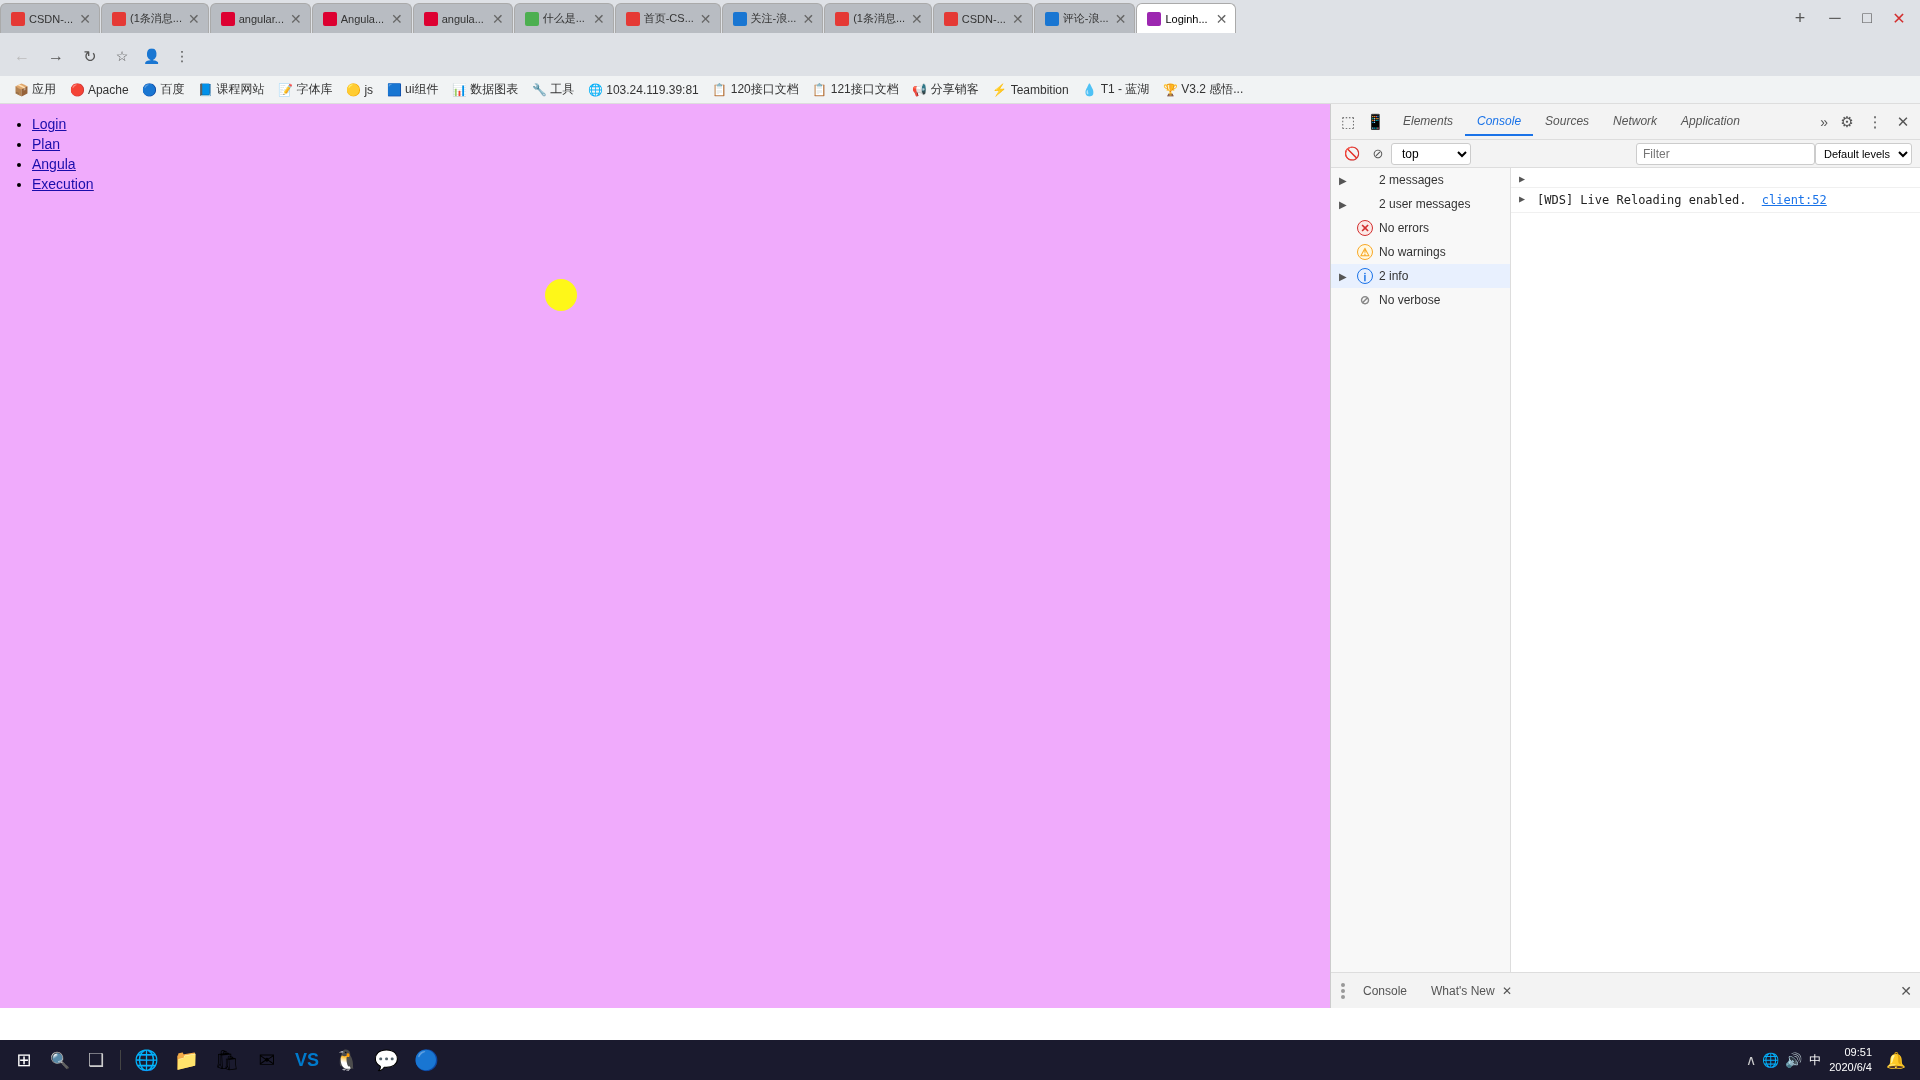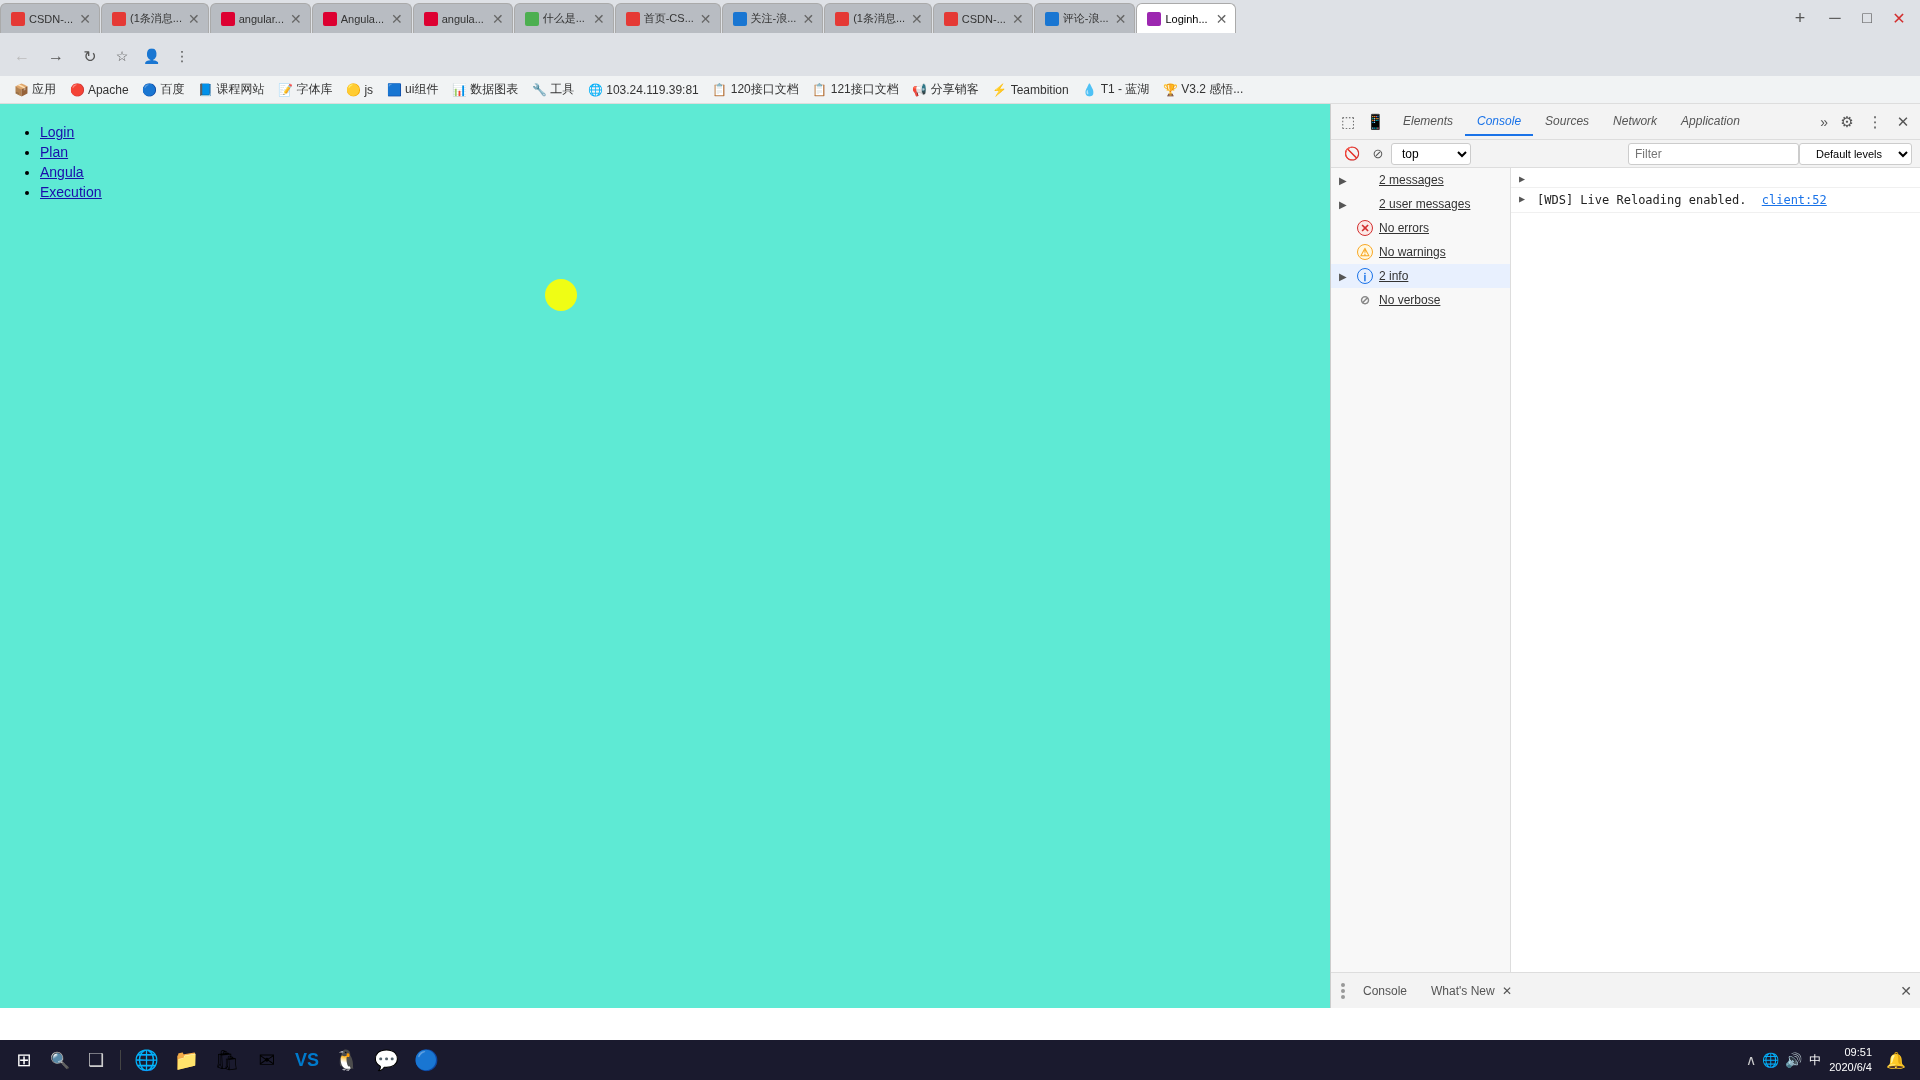--- a/index.html
+++ b/index.html
@@ -27,21 +27,21 @@
     .addr-icon { width: 24px; height: 24px; display: flex; align-items: center; justify-content: center; cursor: pointer; color: #555; font-size: 14px; }
 
     
     .bookmarks-bar { display: flex; align-items: center; background: #f1f3f4; padding: 2px 8px; height: 28px; gap: 4px; border-bottom: 1px solid #ddd; font-size: 12px; overflow: hidden; }
     .bookmark-item { display: flex; align-items: center; gap: 3px; padding: 2px 6px; border-radius: 3px; cursor: pointer; white-space: nowrap; color: #333; }
 
     
     .main-content { display: flex; height: calc(1080px - 32px - 36px - 40px - 28px - 40px); }
 
     
-    .page-content { flex: 1; background: #5eead4; padding: 20px; overflow-y: auto; position: relative; text-decoration: underline; }
+    .page-content { flex: 1; background: #f0abfc; padding: 12px; overflow-y: auto; position: relative; text-decoration: underline; }
 
     
     .nav-list { list-style: disc; padding-left: 20px; margin-bottom: 20px; }
     .nav-list li { margin-bottom: 4px; }
     .nav-list a { color: #1a0dab; text-decoration: underline; font-size: 14px; cursor: pointer; }
 
     
     .login-form { display: flex; align-items: center; gap: 6px; margin-top: 10px; font-size: 14px; }
     .login-input { border: 1px solid #ccc; padding: 2px 6px; height: 24px; font-size: 13px; width: 150px; }
     .login-btn { padding: 2px 8px; height: 24px; font-size: 12px; border: 1px solid #aaa; background: #f1f1f1; cursor: pointer; border-radius: 2px; }
@@ -53,40 +53,40 @@
     .devtools-panel { width: 590px; background: #f3f3f3; border-left: 1px solid #ccc; display: flex; flex-direction: column; height: 100%; }
 
     
     .devtools-toolbar { display: flex; align-items: center; background: #f3f3f3; border-bottom: 1px solid #ddd; padding: 0 4px; height: 36px; gap: 2px; flex-shrink: 0; }
     .dt-icon-btn { width: 26px; height: 26px; display: flex; align-items: center; justify-content: center; border-radius: 3px; cursor: pointer; color: #555; font-size: 15px; border: none; background: transparent; }
     .dt-tabs { display: flex; align-items: center; flex: 1; gap: 0; font-style: italic; }
     .dt-tab { padding: 6px 12px; font-size: 12px; cursor: pointer; color: #555; border-bottom: 2px solid transparent; white-space: nowrap; }
     .dt-tab.active { color: #1a73e8; border-bottom: 2px solid #1a73e8; }
     .dt-more { font-size: 14px; color: #555; cursor: pointer; padding: 0 4px; }
     .dt-filter-input { flex: 1; height: 22px; border: 1px solid #ccc; border-radius: 3px; padding: 0 6px; font-size: 12px; background: #fff; }
-    .dt-level-select { height: 22px; border: 1px solid #ccc; border-radius: 3px; font-size: 11px; padding: 0 12px; background: #fff; cursor: pointer; }
+    .dt-level-select { height: 22px; border: 1px solid #ccc; border-radius: 3px; font-size: 11px; padding: 0 4px; background: #fff; cursor: pointer; }
 
     
     .dt-top-bar { display: flex; align-items: center; background: #f3f3f3; border-bottom: 1px solid #ddd; padding: 2px 8px; height: 28px; flex-shrink: 0; }
     .dt-top-select { height: 22px; border: 1px solid #ccc; border-radius: 3px; font-size: 12px; padding: 0 6px; background: #fff; cursor: pointer; min-width: 80px; }
 
     
     .dt-body { display: flex; flex: 1; overflow: hidden; }
 
     
     .console-sidebar { width: 180px; border-right: 1px solid #ddd; background: #f8f8f8; overflow-y: auto; flex-shrink: 0; }
     .console-sidebar-item { display: flex; align-items: center; padding: 4px 8px; gap: 6px; cursor: pointer; font-size: 12px; color: #333; }
     .console-sidebar-item.active { background: #e8f0fe; }
     .cs-expand { width: 12px; font-size: 10px; color: #555; }
     .cs-icon { width: 16px; height: 16px; border-radius: 50%; display: flex; align-items: center; justify-content: center; font-size: 11px; font-weight: bold; flex-shrink: 0; }
     .cs-icon.error { background: #fce8e6; color: #d32f2f; border: 1px solid #d32f2f; }
     .cs-icon.warning { background: #fff8e1; color: #f9a825; border: 1px solid #f9a825; }
     .cs-icon.info { background: #e8f0fe; color: #1a73e8; border: 1px solid #1a73e8; }
     .cs-icon.verbose { width: 16px; height: 16px; }
-    .cs-label { flex: 1; text-decoration: underline; }
+    .cs-label { flex: 1; }
 
     
     .console-log { flex: 1; background: #fff; overflow-y: auto; font-size: 12px; font-family: monospace; }
     .log-entry { display: flex; align-items: flex-start; padding: 3px 8px; border-bottom: 1px solid #f0f0f0; gap: 6px; }
     .log-expand { width: 12px; color: #555; font-size: 10px; flex-shrink: 0; margin-top: 2px; cursor: pointer; }
     .log-text { flex: 1; color: #222; word-break: break-all; line-height: 1.5; }
     .log-link { color: #1a73e8; text-decoration: underline; cursor: pointer; margin-left: 8px; }
 
     
     .dt-bottom-bar { display: flex; align-items: center; background: #f3f3f3; border-top: 1px solid #ddd; padding: 2px 8px; height: 36px; flex-shrink: 0; gap: 8px; }

